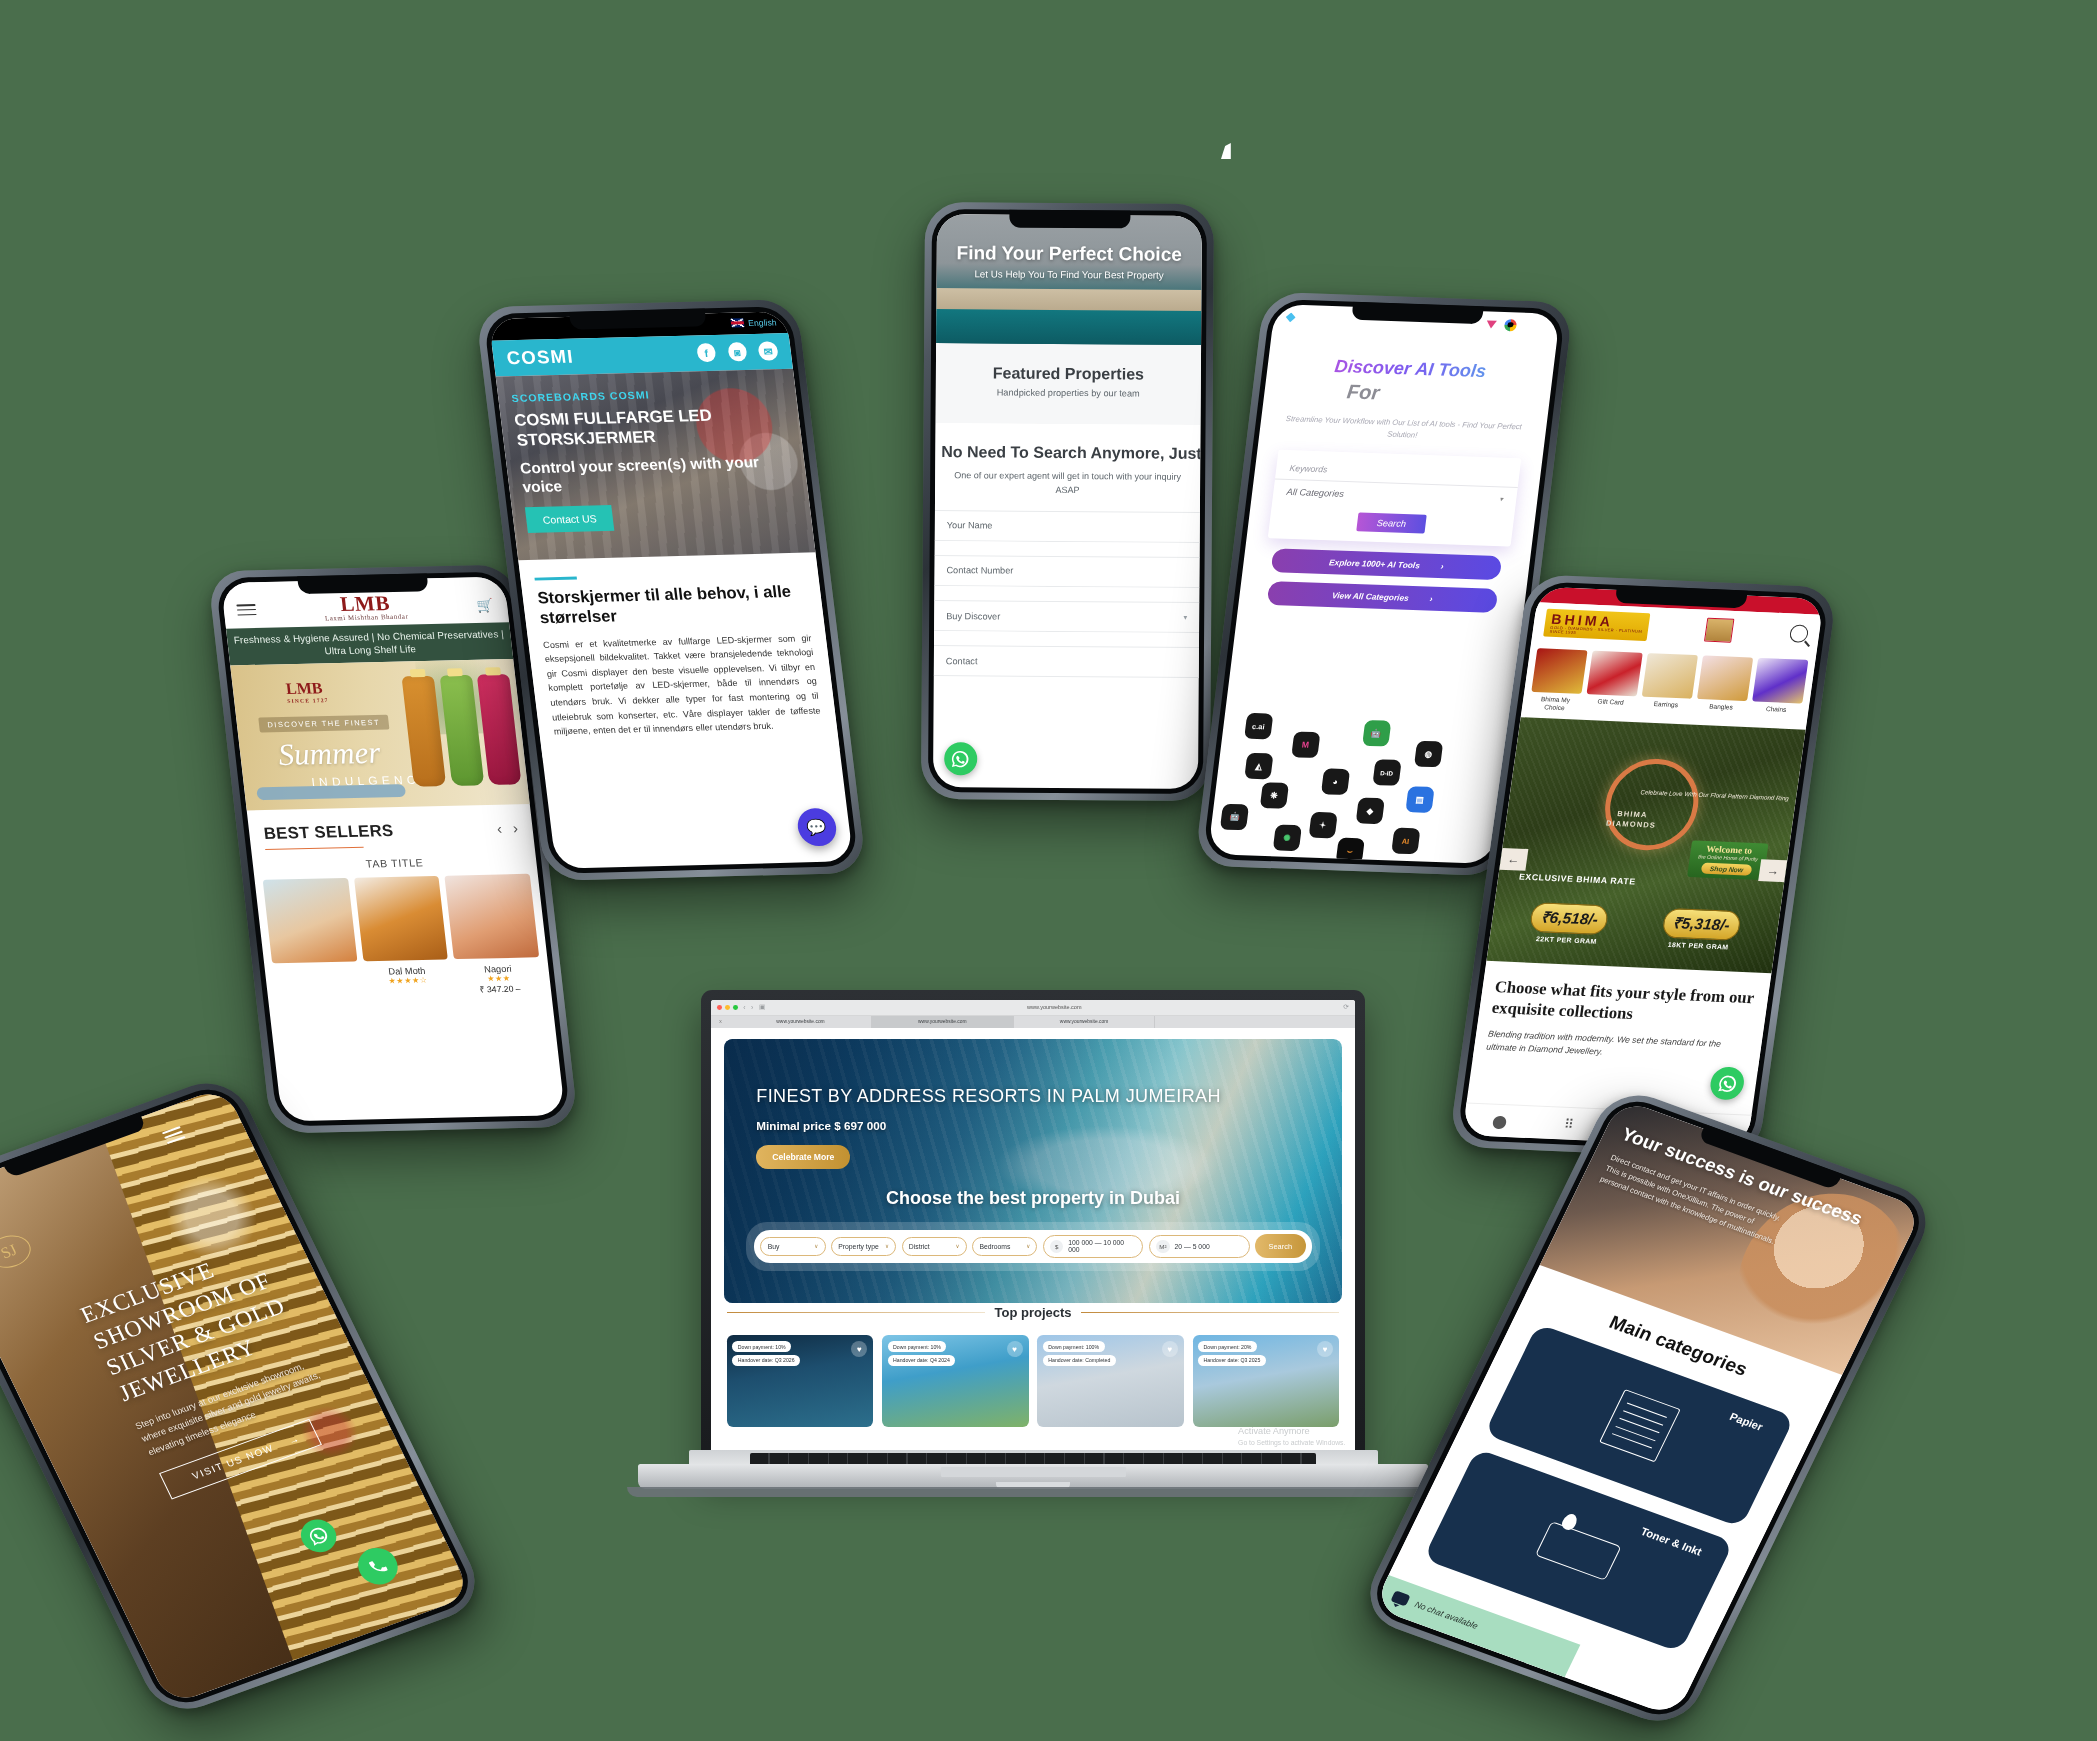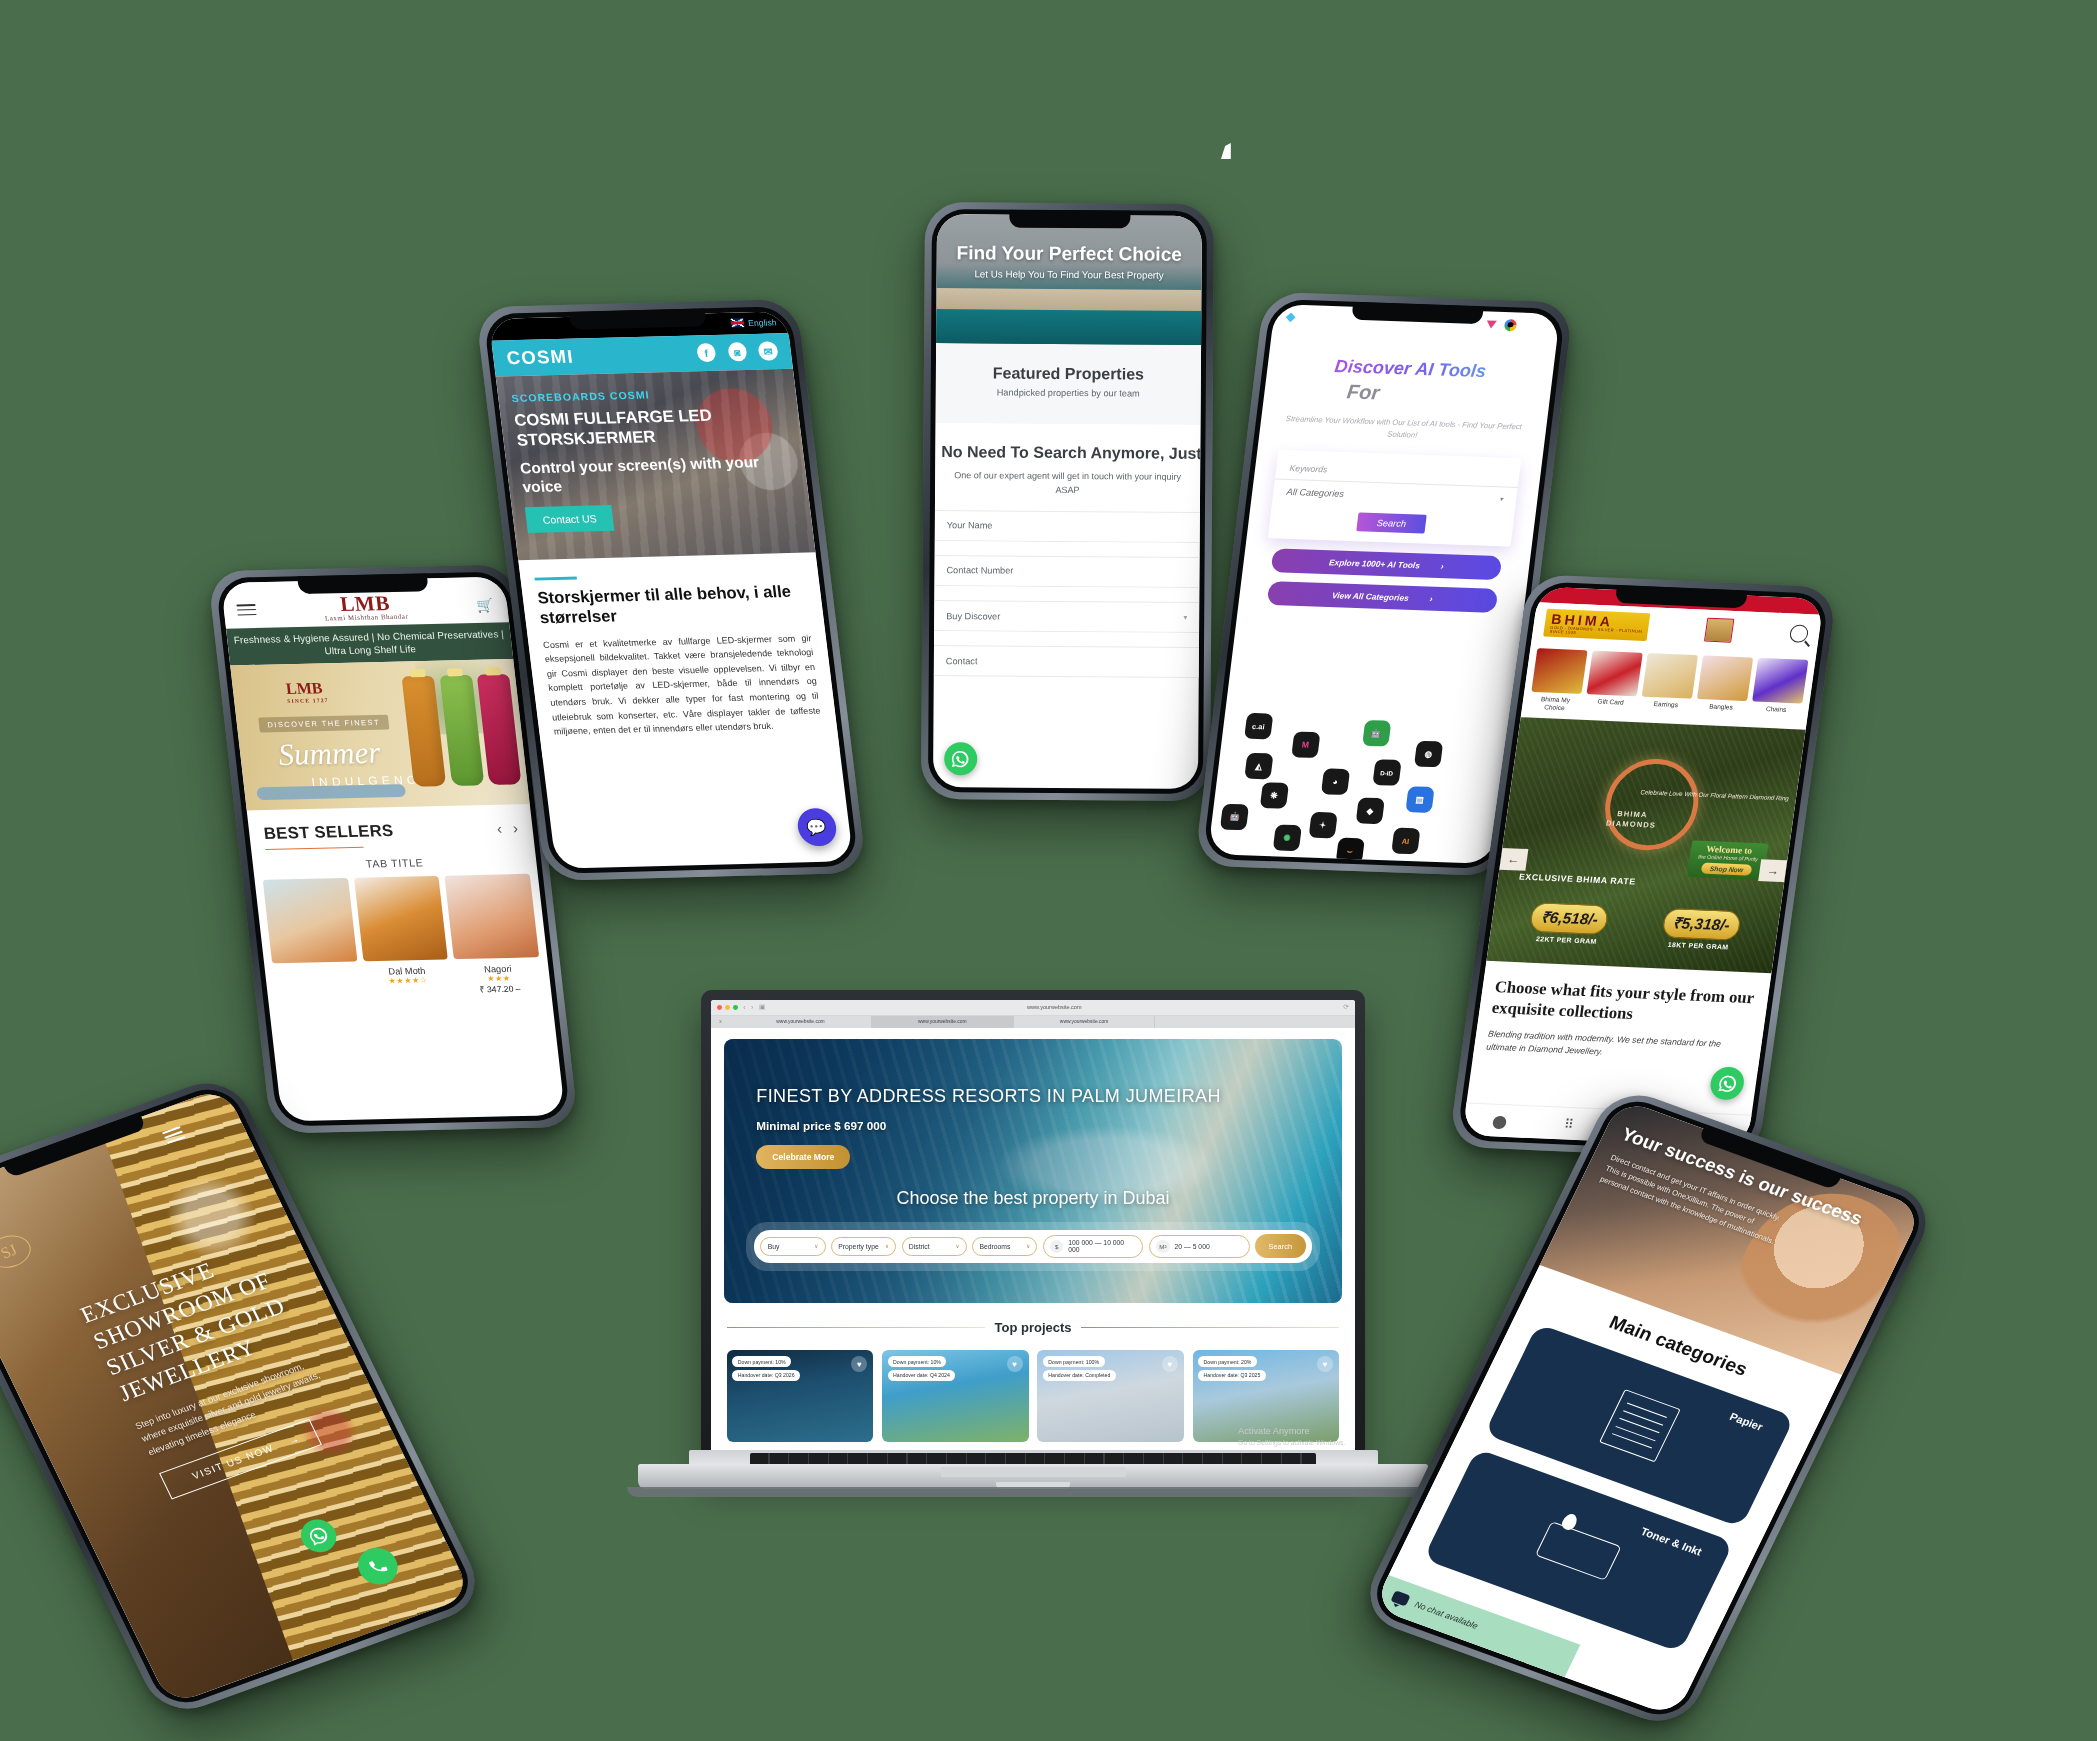--- a/index.html
+++ b/index.html
@@ -253,29 +253,29 @@
   .br-x{width:3%;text-align:center;color:#777;}
   .re-hero{margin:11px 13.5px 0;height:264px;border-radius:8.6px;position:relative;overflow:hidden;
      background:linear-gradient(115deg,#0e3a63 0%,#13527e 18%,#2f7fa3 38%,#57b7c6 52%,#8fd0d6 62%,#cdd7c8 72%,#2fa9c4 88%,#1b6e93 100%);}
   .re-hero:before{content:'';position:absolute;inset:0;background:
      repeating-linear-gradient(74deg, rgba(255,255,255,.10) 0 3.7px, transparent 3.7px 13.5px),
      radial-gradient(ellipse at 62% 48%, rgba(255,255,255,.30) 0 74px, transparent 111px);}
   .re-hero-dark{position:absolute;inset:0;background:linear-gradient(100deg,rgba(8,40,70,.78) 0%,rgba(8,40,70,.30) 46%,rgba(8,40,70,.06) 70%);}
   .re-h1{position:absolute;left:32px;top:47px;color:#fff;font-size:18px;letter-spacing:0.4px;text-shadow:0 1.2px 4.9px rgba(0,0,0,.5);}
   .re-price{position:absolute;left:32px;top:80px;color:#fff;font-size:11.7px;font-weight:bold;text-shadow:0 1.2px 3.7px rgba(0,0,0,.5);}
   .re-disc{position:absolute;left:32px;top:106px;background:linear-gradient(90deg,#e0b45e,#c29131);color:#fff;font-size:8.6px;font-weight:bold;padding:6.8px 16px;border-radius:13.5px;}
-  .re-h2{position:absolute;left:0;right:0;top:149px;text-align:center;color:#fff;font-size:18px;font-weight:normal;text-shadow:0 1.2px 4.9px rgba(0,0,0,.45);}
+  .re-h2{position:absolute;left:0;right:0;top:149px;text-align:center;color:#fff;font-size:18px;font-weight:bold;text-shadow:0 1.2px 4.9px rgba(0,0,0,.45);}
   .re-searchwrap{position:absolute;left:22px;right:22px;bottom:32px;background:rgba(255,255,255,.18);border-radius:21px;padding:8px;}
   .re-search{background:#fff;border-radius:16px;display:flex;align-items:center;gap:5.5px;padding:4.9px 6.2px;}
   .re-sel{flex:1;border:0.6px solid #dcb87a;border-radius:12.3px;font-size:6.8px;color:#30353a;padding:4.9px 6.2px;display:flex;justify-content:space-between;align-items:center;}
   .re-sel .cv{color:#b08a47;font-size:5.5px;}
   .re-range{flex:1.7;border:0.6px solid #dcb87a;border-radius:12.3px;font-size:6.8px;color:#30353a;padding:3.7px 6.2px;display:flex;align-items:center;gap:4.9px;}
   .re-range .badge{width:13.5px;height:13.5px;border-radius:50%;background:#eef0f2;display:flex;align-items:center;justify-content:center;font-size:6.2px;color:#555;}
   .re-btn{background:linear-gradient(90deg,#e2b96a,#c6963a);color:#fff;font-size:7.4px;padding:7.4px 13.5px;border-radius:13.5px;}
-  .re-top{margin-top:17px;display:flex;align-items:center;gap:9.8px;padding:0 16px;}
+  .re-top{margin-top:2px;display:flex;align-items:center;gap:9.8px;padding:0 16px;}
   .re-top .ln{flex:1;height:1.2px;background:linear-gradient(90deg,#c28a3c,#f0e3cc);}
   .re-top h3{font-size:13px;color:#2b3035;}
   .re-cards{display:flex;gap:8.6px;padding:14.8px 16px 0;}
   .re-card{flex:1;height:92px;border-radius:6.2px;position:relative;overflow:hidden;}
   .c1{background:linear-gradient(170deg,#0f2b42,#1d4e6e 40%,#2c6f8c);}
   .c2{background:linear-gradient(170deg,#7ec5e6,#3f9ec9 40%,#7fb268);}
   .c3{background:linear-gradient(170deg,#9ec6e8,#cfd8df 45%,#b7c3cc);}
   .c4{background:linear-gradient(170deg,#6fb6e2,#a9c9dd 45%,#7a9e6a);}
   .re-tag{position:absolute;background:#fff;border-radius:8px;font-size:5.2px;color:#2b3035;padding:2.5px 5.5px;white-space:nowrap;}
   .re-tag.t-a{left:5.5px;top:6.2px;}

